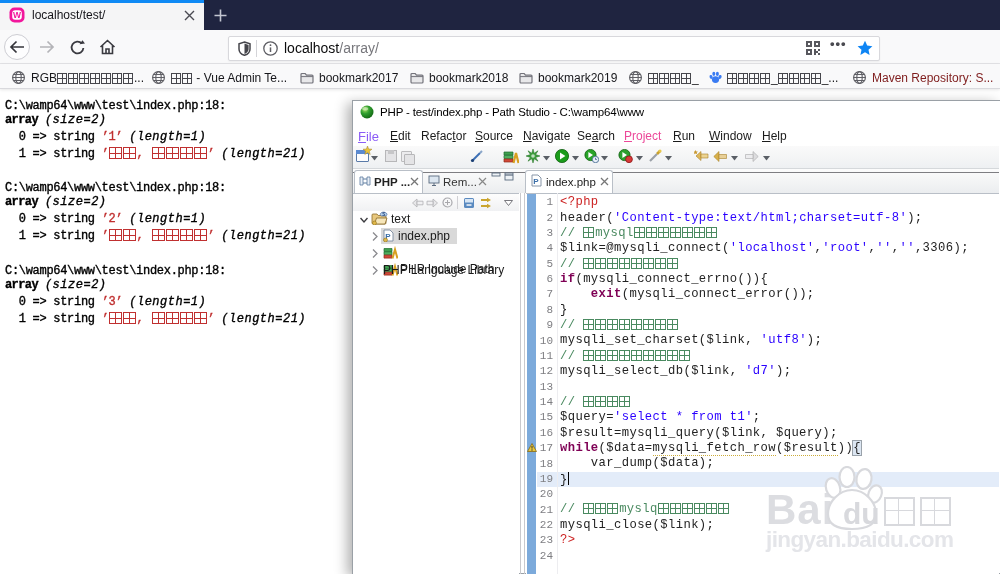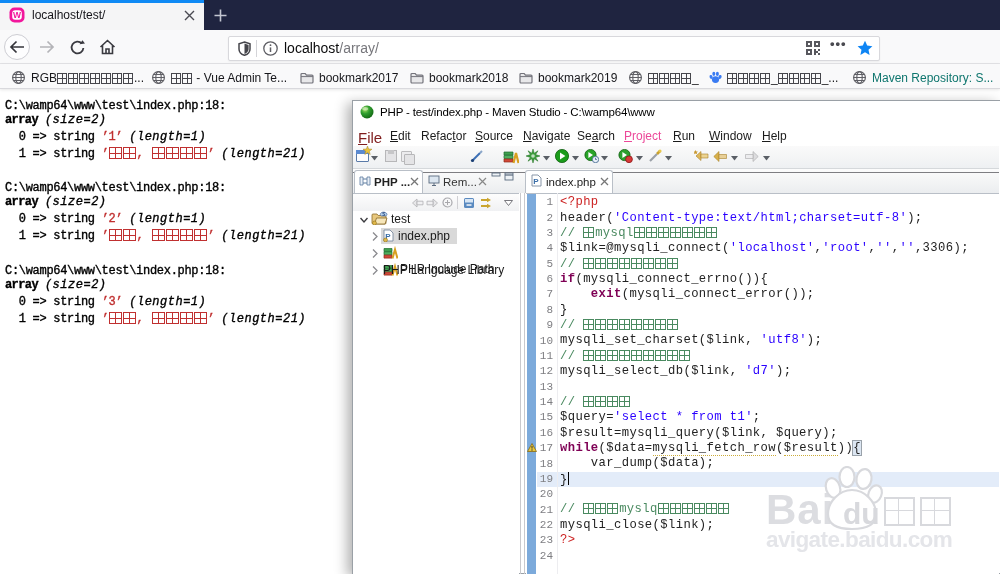--- a/index.html
+++ b/index.html
@@ -101,21 +101,21 @@
     <ellipse cx="4.8" cy="2.8" rx="1.5" ry="2.1"></ellipse>
     <ellipse cx="8.4" cy="2.9" rx="1.5" ry="2.1"></ellipse>
     <ellipse cx="11 " cy="6" rx="1.5" ry="2" transform="rotate(20 11 6)"></ellipse>
   </svg>
 <div class="abs bk" style="left:727px;top:71px;font-size:12px;color:#17171b"><i class="cj" style="width:10px;height:11px;margin:0 1px 0 0;vertical-align:-2px"></i><i class="cj" style="width:10px;height:11px;margin:0 1px 0 0;vertical-align:-2px"></i><i class="cj" style="width:10px;height:11px;margin:0 1px 0 0;vertical-align:-2px"></i><i class="cj" style="width:10px;height:11px;margin:0 1px 0 0;vertical-align:-2px"></i>_<i class="cj" style="width:10px;height:11px;margin:0 1px 0 0;vertical-align:-2px"></i><i class="cj" style="width:10px;height:11px;margin:0 1px 0 0;vertical-align:-2px"></i><i class="cj" style="width:10px;height:11px;margin:0 1px 0 0;vertical-align:-2px"></i><i class="cj" style="width:10px;height:11px;margin:0 1px 0 0;vertical-align:-2px"></i>_...</div>
 <svg class="abs" style="left:853px;top:71px" width="13" height="13" viewBox="0 0 13 13">
     <circle cx="6.5" cy="6.5" r="5.9" stroke="#5f5f65" stroke-width="1.2" fill="none"></circle>
     <ellipse cx="6.5" cy="6.5" rx="2.7" ry="5.9" stroke="#5f5f65" stroke-width="1.1" fill="none"></ellipse>
     <path d="M0.8 6.5 H12.2 M1.6 3.5 H11.4 M1.6 9.5 H11.4" stroke="#5f5f65" stroke-width="1.1" fill="none"></path>
   </svg>
-<div class="abs bk" style="left:872px;top:71px;font-size:12px;color:#0f766e">Maven Repository: S...</div>
+<div class="abs bk" style="left:872px;top:71px;font-size:12px;color:#7f1d1d">Maven Repository: S...</div>
 <style>
 .vd{font-family:"Liberation Mono",monospace;font-size:12px;letter-spacing:-0.3px;color:#000;-webkit-text-stroke:0.35px currentColor}
 .vd .it{font-style:italic;letter-spacing:0.5px}
 .vd .red{color:#c03030}
 .vd i.cj{border-color:#c03030;color:#c03030}
 </style>
 <div class="vd">
     <div class="abs" style="left:5px;top:99px">C:\wamp64\www\test\index.php:18:</div>
     <div class="abs" style="left:5px;top:113px"><b style="letter-spacing:-0.6px">array</b> <span class="it">(size=2)</span></div>
     <div class="abs" style="left:5px;top:130px">&nbsp;&nbsp;0 =&gt; string <span class="red">’1’</span>  <span class="it">(length=1)</span></div>
@@ -134,22 +134,22 @@
     <defs>
       <radialGradient id="gb" cx="35%" cy="30%" r="75%">
         <stop offset="0%" stop-color="#a8e063"></stop>
         <stop offset="45%" stop-color="#2f9e2f"></stop>
         <stop offset="100%" stop-color="#126612"></stop>
       </radialGradient>
     </defs>
     <circle cx="7" cy="7" r="6.5" fill="url(#gb)"></circle>
     <ellipse cx="5.2" cy="3.8" rx="3" ry="1.8" fill="rgba(255,255,255,.45)"></ellipse>
   </svg>
-<div class="abs" style="left:380px;top:106px;font-size:11.5px;letter-spacing:-0.15px;color:#000">PHP - test/index.php - Maven Studio - C:\wamp64\www</div>
-<div class="abs" style="left:358px;top:129px;font-size:15px;color:#7f1d1d"><u>F</u>ile</div>
+<div class="abs" style="left:380px;top:106px;font-size:11.5px;letter-spacing:-0.15px;color:#000">PHP - test/index.php - Path Studio - C:\wamp64\www</div>
+<div class="abs" style="left:358px;top:129px;font-size:13px;color:#8b5cf6"><u>F</u>ile</div>
 <div class="abs" style="left:390px;top:129px;font-size:12px;color:#1b1b1b"><u>E</u>dit</div>
 <div class="abs" style="left:421px;top:129px;font-size:12px;color:#1b1b1b">Refac<u>t</u>or</div>
 <div class="abs" style="left:475px;top:129px;font-size:12px;color:#1b1b1b"><u>S</u>ource</div>
 <div class="abs" style="left:523px;top:129px;font-size:12px;color:#1b1b1b"><u>N</u>avigate</div>
 <div class="abs" style="left:577px;top:129px;font-size:12px;color:#1b1b1b">Se<u>a</u>rch</div>
 <div class="abs" style="left:624px;top:129px;font-size:12px;color:#ec4899"><u>P</u>roject</div>
 <div class="abs" style="left:673px;top:129px;font-size:12px;color:#1b1b1b"><u>R</u>un</div>
 <div class="abs" style="left:709px;top:129px;font-size:12px;color:#1b1b1b"><u>W</u>indow</div>
 <div class="abs" style="left:762px;top:129px;font-size:12px;color:#1b1b1b"><u>H</u>elp</div>
 <div class="abs" style="left:353px;top:146px;width:646px;height:23px;background:linear-gradient(#fafafa,#eef0f2);border-bottom:1px solid #d5d8db"></div>
@@ -302,21 +302,21 @@
 <svg class="abs" style="left:360px;top:216px" width="8" height="8" viewBox="0 0 8 8">
     <path d="M0.5 2 L4 6 L7.5 2" stroke="#3c3c40" stroke-width="1.4" fill="none"></path>
   </svg>
 <svg class="abs" style="left:371px;top:211px" width="17" height="14" viewBox="0 0 17 14">
     <path d="M1 4 a1 1 0 0 1 1-1 h4 l1.2 1.5 H14 a1 1 0 0 1 1 1 V12 a1 1 0 0 1 -1 1 H2 a1 1 0 0 1 -1 -1 Z" fill="#e8c87e" stroke="#8a6a2a" stroke-width=".8"></path>
     <path d="M3.5 13 L5.5 7 H16 L14 13 Z" fill="#f6e6ba" stroke="#8a6a2a" stroke-width=".8"></path>
     <path d="M10 2 a3 2 0 0 1 5 0 a2 1.6 0 0 1 -1 3 h-3.5 a2 1.8 0 0 1 -.5 -3 z" fill="#b8d4f0" stroke="#4a6a9e" stroke-width=".7"></path>
     <text x="11.2" y="4.6" font-size="4.5" font-weight="bold" fill="#2a4a7e" font-family="Liberation Sans">S</text>
     <circle cx="3.5" cy="12" r="2" fill="#e0b84a" stroke="#8a6a10" stroke-width=".5"></circle>
   </svg>
-<div class="abs" style="left:391px;top:212px;font-size:12px;color:#1a1a1a">test</div>
+<div class="abs" style="left:391px;top:212px;font-size:12px;color:#1a1a1a">text</div>
 <div class="abs" style="left:381px;top:228px;width:76px;height:16px;background:#d9d9d9"></div>
 <svg class="abs" style="left:372px;top:232px" width="6" height="9" viewBox="0 0 6 9">
     <path d="M1 0.5 L5 4.5 L1 8.5" stroke="#8a8a8e" stroke-width="1.3" fill="none"></path>
   </svg>
 <svg class="abs" style="left:383px;top:229px" width="11" height="13" viewBox="0 0 11 13">
     <path d="M1 1 h6 l3 3 v8 h-9 z" fill="#fff" stroke="#7a8a9e" stroke-width=".9"></path>
     <text x="2.2" y="10" font-size="8" font-weight="bold" fill="#3a6ea8" font-family="Liberation Sans">P</text>
     <circle cx="2.5" cy="11" r="2" fill="#e0b84a" stroke="#8a6a10" stroke-width=".5"></circle>
   </svg>
 <div class="abs" style="left:398px;top:229px;font-size:12px;color:#1a1a1a">index.php</div>
@@ -358,13 +358,13 @@
       <ellipse cx="13" cy="22" rx="7" ry="10" transform="rotate(-18 13 22)"></ellipse>
       <ellipse cx="27" cy="11" rx="7.5" ry="10"></ellipse>
       <ellipse cx="44" cy="13" rx="7.5" ry="10" transform="rotate(10 44 13)"></ellipse>
       <ellipse cx="55" cy="28" rx="6.5" ry="9" transform="rotate(22 55 28)"></ellipse>
       <path d="M32 24 C45 24 56 36 56 48 C56 58 48 63 32 63 C16 63 8 58 8 48 C8 36 19 24 32 24 Z"></path>
     </g>
   </svg>
 <div class="abs" style="left:843px;top:497px;font-weight:bold;font-size:30px;color:#d8d9dd">du</div>
 <i class="cj" style="position:absolute;left:884px;top:497px;width:31px;height:29px;color:#d8d9dd;border-width:2px"></i>
 <i class="cj" style="position:absolute;left:920px;top:497px;width:31px;height:29px;color:#d8d9dd;border-width:2px"></i>
-<div class="abs" style="left:766px;top:527px;font-weight:bold;font-size:22.5px;color:#e4e5e9;letter-spacing:-0.6px">avigate.baidu.com</div>
+<div class="abs" style="left:766px;top:527px;font-weight:bold;font-size:22.5px;color:#e4e5e9;letter-spacing:-0.6px">jingyan.baidu.com</div>
 <div class="abs" style="left:560px;top:195.2px;font-family:'Liberation Mono',monospace;font-size:12.2px;letter-spacing:0.4px;line-height:15.37px;white-space:pre;color:#222"><div style="height:15.37px"><span style="color:#cc2222">&lt;?php</span></div><div style="height:15.37px">header(<span style="color:#2a00ff">'Content-type:text/html;charset=utf-8'</span>);</div><div style="height:15.37px"><span style="color:#4a8a60">// <i class="cj" style="width:11px;height:11px;margin:0 1px 0 0;vertical-align:-2px"></i>mysql<i class="cj" style="width:11px;height:11px;margin:0 1px 0 0;vertical-align:-2px"></i><i class="cj" style="width:11px;height:11px;margin:0 1px 0 0;vertical-align:-2px"></i><i class="cj" style="width:11px;height:11px;margin:0 1px 0 0;vertical-align:-2px"></i><i class="cj" style="width:11px;height:11px;margin:0 1px 0 0;vertical-align:-2px"></i><i class="cj" style="width:11px;height:11px;margin:0 1px 0 0;vertical-align:-2px"></i><i class="cj" style="width:11px;height:11px;margin:0 1px 0 0;vertical-align:-2px"></i><i class="cj" style="width:11px;height:11px;margin:0 1px 0 0;vertical-align:-2px"></i></span></div><div style="height:15.37px">$link=@mysqli_connect(<span style="color:#2a00ff">'localhost'</span>,<span style="color:#2a00ff">'root'</span>,<span style="color:#2a00ff">''</span>,<span style="color:#2a00ff">''</span>,3306);</div><div style="height:15.37px"><span style="color:#4a8a60">// <i class="cj" style="width:11px;height:11px;margin:0 1px 0 0;vertical-align:-2px"></i><i class="cj" style="width:11px;height:11px;margin:0 1px 0 0;vertical-align:-2px"></i><i class="cj" style="width:11px;height:11px;margin:0 1px 0 0;vertical-align:-2px"></i><i class="cj" style="width:11px;height:11px;margin:0 1px 0 0;vertical-align:-2px"></i><i class="cj" style="width:11px;height:11px;margin:0 1px 0 0;vertical-align:-2px"></i><i class="cj" style="width:11px;height:11px;margin:0 1px 0 0;vertical-align:-2px"></i><i class="cj" style="width:11px;height:11px;margin:0 1px 0 0;vertical-align:-2px"></i><i class="cj" style="width:11px;height:11px;margin:0 1px 0 0;vertical-align:-2px"></i></span></div><div style="height:15.37px"><b style="color:#7f0055">if</b>(mysqli_connect_errno()){</div><div style="height:15.37px">    <b style="color:#7f0055">exit</b>(mysqli_connect_error());</div><div style="height:15.37px">}</div><div style="height:15.37px"><span style="color:#4a8a60">// <i class="cj" style="width:11px;height:11px;margin:0 1px 0 0;vertical-align:-2px"></i><i class="cj" style="width:11px;height:11px;margin:0 1px 0 0;vertical-align:-2px"></i><i class="cj" style="width:11px;height:11px;margin:0 1px 0 0;vertical-align:-2px"></i><i class="cj" style="width:11px;height:11px;margin:0 1px 0 0;vertical-align:-2px"></i><i class="cj" style="width:11px;height:11px;margin:0 1px 0 0;vertical-align:-2px"></i><i class="cj" style="width:11px;height:11px;margin:0 1px 0 0;vertical-align:-2px"></i><i class="cj" style="width:11px;height:11px;margin:0 1px 0 0;vertical-align:-2px"></i><i class="cj" style="width:11px;height:11px;margin:0 1px 0 0;vertical-align:-2px"></i></span></div><div style="height:15.37px">mysqli_set_charset($link, <span style="color:#2a00ff">'utf8'</span>);</div><div style="height:15.37px"><span style="color:#4a8a60">// <i class="cj" style="width:11px;height:11px;margin:0 1px 0 0;vertical-align:-2px"></i><i class="cj" style="width:11px;height:11px;margin:0 1px 0 0;vertical-align:-2px"></i><i class="cj" style="width:11px;height:11px;margin:0 1px 0 0;vertical-align:-2px"></i><i class="cj" style="width:11px;height:11px;margin:0 1px 0 0;vertical-align:-2px"></i><i class="cj" style="width:11px;height:11px;margin:0 1px 0 0;vertical-align:-2px"></i><i class="cj" style="width:11px;height:11px;margin:0 1px 0 0;vertical-align:-2px"></i><i class="cj" style="width:11px;height:11px;margin:0 1px 0 0;vertical-align:-2px"></i><i class="cj" style="width:11px;height:11px;margin:0 1px 0 0;vertical-align:-2px"></i><i class="cj" style="width:11px;height:11px;margin:0 1px 0 0;vertical-align:-2px"></i></span></div><div style="height:15.37px">mysqli_select_db($link, <span style="color:#2a00ff">'d7'</span>);</div><div style="height:15.37px"></div><div style="height:15.37px"><span style="color:#4a8a60">// <i class="cj" style="width:11px;height:11px;margin:0 1px 0 0;vertical-align:-2px"></i><i class="cj" style="width:11px;height:11px;margin:0 1px 0 0;vertical-align:-2px"></i><i class="cj" style="width:11px;height:11px;margin:0 1px 0 0;vertical-align:-2px"></i><i class="cj" style="width:11px;height:11px;margin:0 1px 0 0;vertical-align:-2px"></i></span></div><div style="height:15.37px">$query=<span style="color:#2a00ff">'select * from t1'</span>;</div><div style="height:15.37px">$result=mysqli_query($link, $query);</div><div style="height:15.37px"><b style="color:#7f0055">while</b>($data=<span style="border-bottom:1px dotted #ccac3a">mysqli_fetch_row</span>(<span style="border-bottom:1px dotted #ccac3a">$result</span>))<span style="outline:1px solid #9aa2aa;background:#dce6f2">{</span></div><div style="height:15.37px">    var_dump($data);</div><div style="height:15.37px">}<span style="display:inline-block;width:1px;height:13px;background:#000;vertical-align:-2px"></span></div><div style="height:15.37px"></div><div style="height:15.37px"><span style="color:#4a8a60">// <i class="cj" style="width:11px;height:11px;margin:0 1px 0 0;vertical-align:-2px"></i><i class="cj" style="width:11px;height:11px;margin:0 1px 0 0;vertical-align:-2px"></i><i class="cj" style="width:11px;height:11px;margin:0 1px 0 0;vertical-align:-2px"></i>myslq<i class="cj" style="width:11px;height:11px;margin:0 1px 0 0;vertical-align:-2px"></i><i class="cj" style="width:11px;height:11px;margin:0 1px 0 0;vertical-align:-2px"></i><i class="cj" style="width:11px;height:11px;margin:0 1px 0 0;vertical-align:-2px"></i><i class="cj" style="width:11px;height:11px;margin:0 1px 0 0;vertical-align:-2px"></i><i class="cj" style="width:11px;height:11px;margin:0 1px 0 0;vertical-align:-2px"></i><i class="cj" style="width:11px;height:11px;margin:0 1px 0 0;vertical-align:-2px"></i></span></div><div style="height:15.37px">mysqli_close($link);</div><div style="height:15.37px"><span style="color:#cc2222">?&gt;</span></div><div style="height:15.37px"></div></div>
 </body></html>

